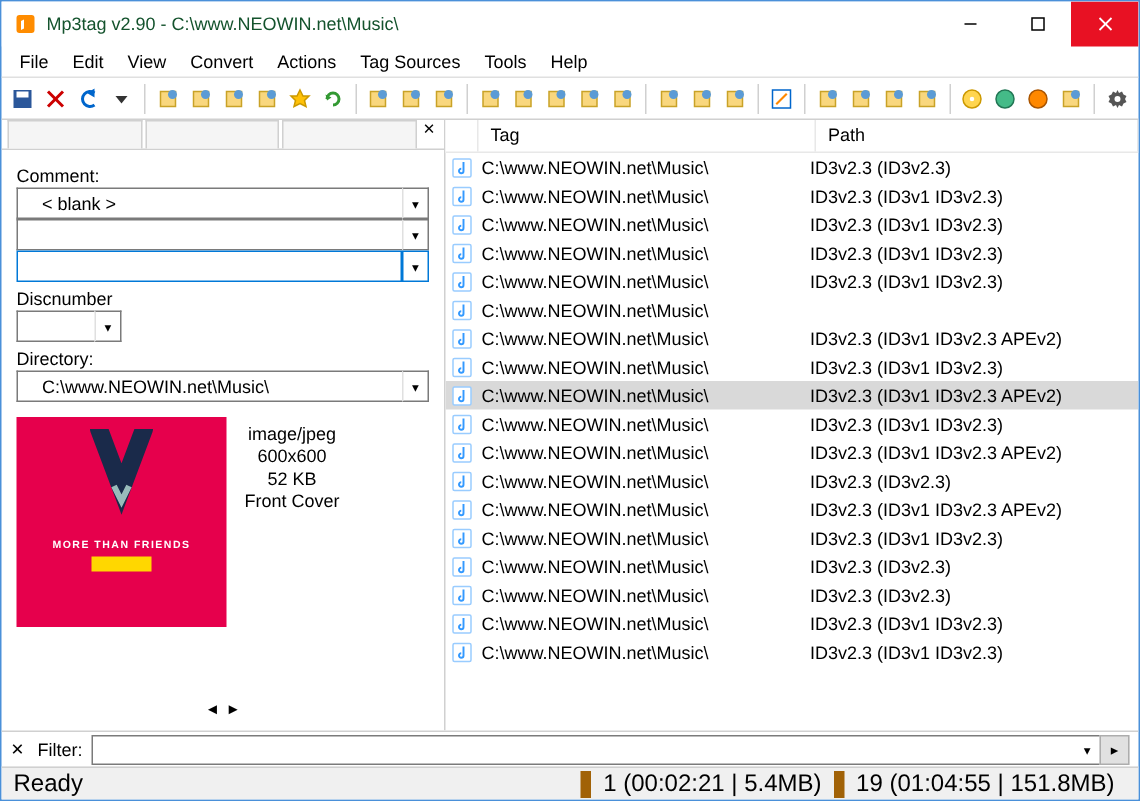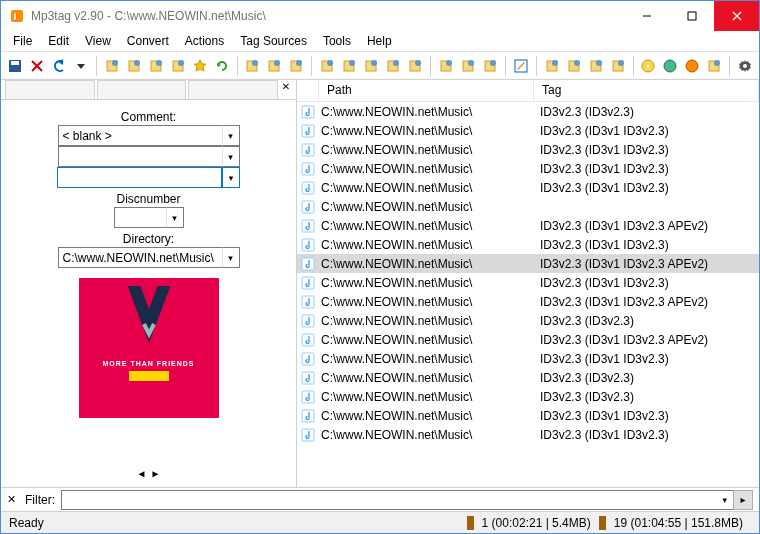--- a/index.html
+++ b/index.html
@@ -1,34 +1,34 @@
 <!DOCTYPE html>
 <html><head>
 <meta charset="utf-8">
 <style>
 * { box-sizing: border-box; margin: 0; padding: 0; }
 body { font-family: "Segoe UI", Tahoma, sans-serif; font-size: 12px; background: #fff; width: 760px; height: 534px; overflow: hidden; display: flex; flex-direction: column; border: 1px solid #4a90d9; }
 .titlebar { height: 30px; background: #fff; display: flex; align-items: center; padding-left: 8px; }
 .titlebar .app-icon { width: 16px; height: 16px; margin-right: 6px; }
-.titlebar .title { flex: 1; font-size: 12px; color: #737373; }
+.titlebar .title { flex: 1; font-size: 12px; color: #14532d; }
 .titlebar .winbtn { width: 45px; height: 30px; display: flex; align-items: center; justify-content: center; cursor: pointer; }
 .titlebar .close { background: #e81123; color: #fff; }
 .menubar { height: 20px; display: flex; align-items: center; padding: 0 4px; gap: 0; }
 .menubar .menu { padding: 2px 8px; cursor: pointer; }
 .toolbar { height: 28px; display: flex; align-items: center; padding: 2px 4px; gap: 2px; border-top: 1px solid #e0e0e0; }
 .toolbar .tb { width: 22px; height: 22px; display: flex; align-items: center; justify-content: center; cursor: pointer; border: 1px solid transparent; }
 .toolbar .sep { width: 1px; height: 20px; background: #d0d0d0; margin: 0 3px; }
 .main { flex: 1; display: flex; border-top: 1px solid #d0d0d0; overflow: hidden; }
 .panel-left { width: 296px; display: flex; flex-direction: column; border-right: 1px solid #d0d0d0; }
 .tabstrip { height: 20px; display: flex; gap: 2px; padding: 0 4px; border-bottom: 1px solid #d0d0d0; position: relative; }
 .tabstrip .tab { flex: 1; border: 1px solid #d0d0d0; border-bottom: none; background: #f5f5f5; }
 .tabstrip .close-x { width: 12px; height: 12px; font-size: 10px; cursor: pointer; display:flex; align-items:center; justify-content:center;}
-.panel-body { flex: 1; padding: 6px 10px; overflow-y: auto; display: flex; flex-direction: column; align-items: center; }
+.panel-body { flex: 1; padding: 6px 10px; overflow-y: auto; display: flex; flex-direction: column; }
 .field-label { margin-top: 4px; margin-bottom: 1px; font-size: 12px; }
-.field-input { width: 100%; height: 21px; border: 1px solid #7a7a7a; font-size: 12px; padding: 0 4px; background: #fff; }
+.field-input { width: 100%; height: 21px; border: 1px solid #7a7a7a; font-size: 12px; padding: 0 16px; background: #fff; }
 .field-input.sel { border: 1px solid #0078d7; }
 .combo { display: flex; }
 .combo input { flex: 1; border-right: none; }
 .combo .dd { width: 18px; border: 1px solid #7a7a7a; border-left: 1px solid #e0e0e0; display:flex; align-items:center; justify-content:center; background:#fff; font-size:9px; cursor:pointer;}
 .combo .dd.sel { border-color:#0078d7;}
 .combo.short { width: 70px; }
 .cover-area { display: flex; margin-top: 10px; gap: 12px; flex:1;}
 .cover-img { width: 140px; height: 140px; background: #e6004c; position: relative; display:flex; align-items:center; justify-content:center; flex-direction:column;}
 .cover-img .arms { position:absolute; top:8px; width:70px; height:70px;}
 .cover-img .txt { color:#fff; font-size:7px; letter-spacing:1px; margin-top:45px; font-weight:bold;}
@@ -46,21 +46,21 @@
 .row { height: 19px; display: flex; align-items: center; font-size: 12px; }
 .row.sel { background: #d9d9d9; }
 .row .ci { width: 22px; display:flex; align-items:center; justify-content:center;}
 .row .cp { width: 215px; padding-left: 2px; white-space:nowrap; overflow:hidden;}
 .row .ct { flex: 1; padding-left: 6px; white-space:nowrap; overflow:hidden;}
 .filterbar { height: 24px; display: flex; align-items: center; padding: 0 6px; gap: 6px; border-top: 1px solid #d0d0d0; }
 .filterbar .x { width:12px; font-size:11px; cursor:pointer;}
 .filterbar .lbl { font-size:12px;text-align:right;}
 .filterbar input { flex:1; height:20px; border:1px solid #7a7a7a; padding:0 4px;}
 .filterbar .go { width:20px; height:20px; border:1px solid #adadad; display:flex; align-items:center; justify-content:center; font-size:10px; cursor:pointer; background:#e1e1e1;}
-.statusbar { height: 22px; display: flex; align-items: center; padding: 0 8px; border-top: 1px solid #d0d0d0; font-size: 12px; background:#f0f0f0;}
+.statusbar { height: 22px; display: flex; align-items: center; padding: 0 8px; border-top: 1px solid #d0d0d0; font-size: 16px; background:#f0f0f0;}
 .statusbar .left { flex:1;}
 .statusbar .seg { padding: 0 8px; border-left:7px solid #a16207;}
 svg { display:block; }
 .tb svg { width:16px; height:16px;}
 .mus-icon { width:14px; height:14px;}
 </style>
 </head>
 <body>
 
 <div class="titlebar">
@@ -332,33 +332,39 @@
 
       <div class="cover-area">
         <div class="cover-img">
           <svg class="arms" viewBox="0 0 70 70">
               <path d="M20 0 Q35 40 35 40 Q35 40 50 0" stroke="#1a2a4a" stroke-width="12" fill="none" stroke-linecap="round"></path>
               <path d="M30 38 L35 48 L40 38" stroke="#9bb" stroke-width="4" fill="none"></path>
             </svg>
           <div class="txt">MORE THAN FRIENDS</div>
           <div class="bar"></div>
         </div>
+        <div class="cover-meta">
+          <span>image/jpeg</span>
+          <span>600x600</span>
+          <span>52 KB</span>
+          <span>Front Cover</span>
+        </div>
       </div>
       <div class="navbtns">
         <span class="nb">◄</span>
         <span class="nb">►</span>
       </div>
     </div>
   </div>
 
   <div class="panel-right">
     <div class="list-header">
       <div class="col col-icon"></div>
+      <div class="col col-tag">Tag</div>
       <div class="col col-path">Path</div>
-      <div class="col col-tag">Tag</div>
     </div>
     <div class="list-body" id="listbody">
         <div class="row">
           <div class="ci">
             <svg class="mus-icon" viewBox="0 0 14 14">
               <rect x="1" y="1" width="12" height="12" rx="1" fill="#fff" stroke="#9cf"></rect>
               <path d="M8 3 L8 9 A1.5 1.5 0 1 1 6.5 7.5" fill="none" stroke="#39f" stroke-width="1.3"></path>
             </svg>
           </div>
           <div class="cp">C:\www.NEOWIN.net\Music\</div>

